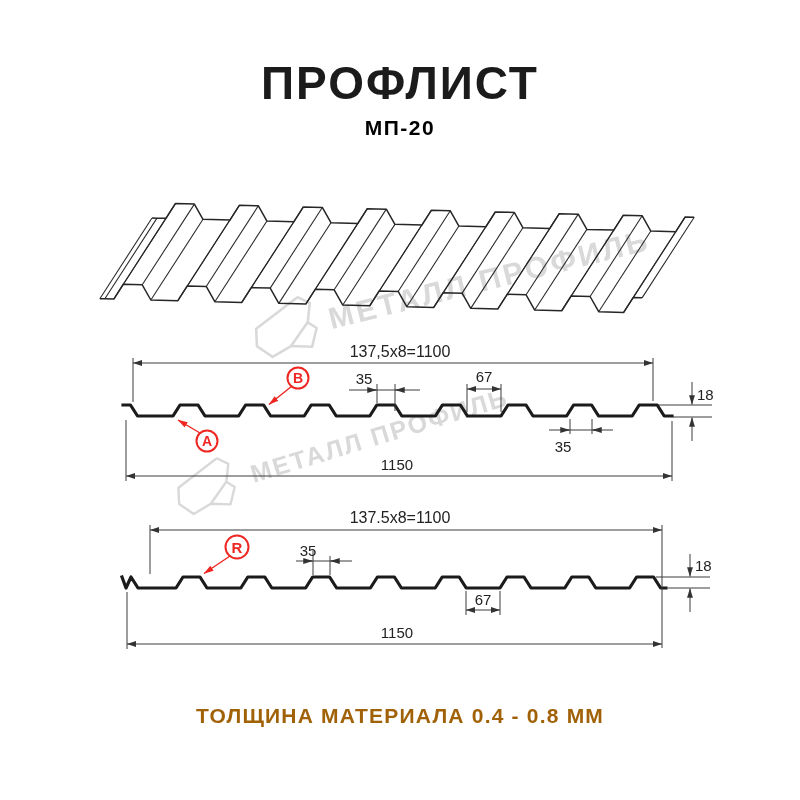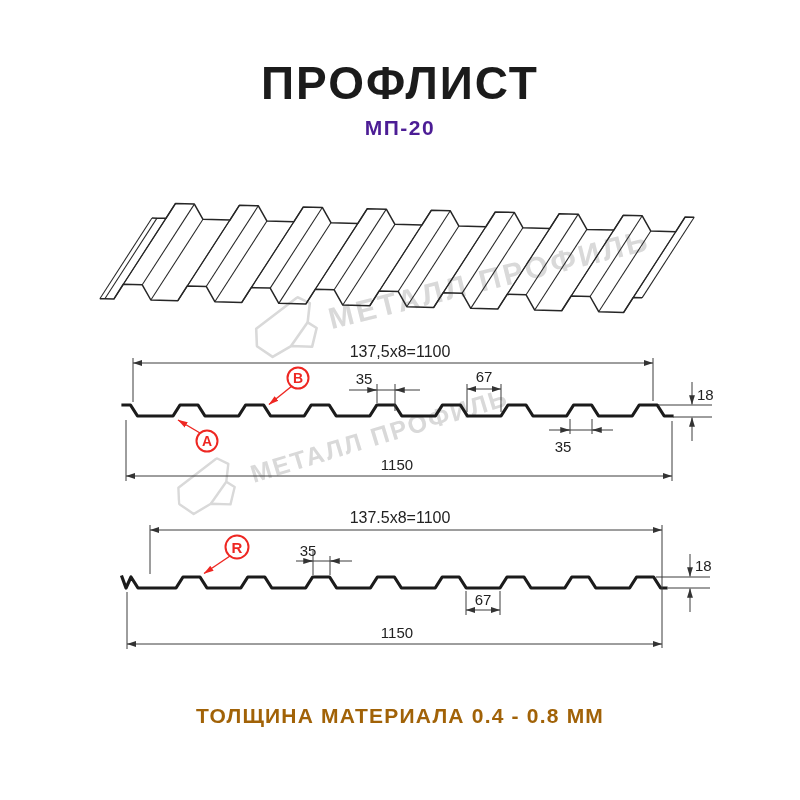--- a/index.html
+++ b/index.html
@@ -2,21 +2,21 @@
 <html><head>
 <meta charset="utf-8">
 <style>
   html,body { margin:0; padding:0; }
   body {
     width:800px; height:800px; background:#ffffff; position:relative;
     overflow:hidden; font-family:"Liberation Sans", sans-serif;
   }
   .ctext { position:absolute; left:0; right:0; text-align:center; }
   .title { top:56px; font-size:46px; font-weight:800; letter-spacing:2px; color:#1b1b1b; }
-  .subtitle { top:116px; font-size:21px; font-weight:600; letter-spacing:1.5px; color:#4c1d95; }
+  .subtitle { top:116px; font-size:21px; font-weight:600; letter-spacing:1.5px; color:#000000; }
   .footer { top:704px; font-size:21px; font-weight:600; letter-spacing:1.2px; color:#a16207; }
   .wmtext {
     position:absolute; color:#d9d9d9; font-weight:700; white-space:nowrap;
     transform-origin:0 0; user-select:none;
   }
   .wm1 { left:325px; top:303px; font-size:30px; letter-spacing:3px; transform:rotate(-14deg); }
   .wm2 { left:247px; top:461px; font-size:25px; letter-spacing:2px; transform:rotate(-17deg); }
   .wmlogo { position:absolute; transform-origin:50% 50%; }
   #svgmain { position:absolute; left:0; top:0; }
   .prof  { fill:none; stroke:#1b1b1b; stroke-width:3.2; stroke-linejoin:round; stroke-linecap:square; }

